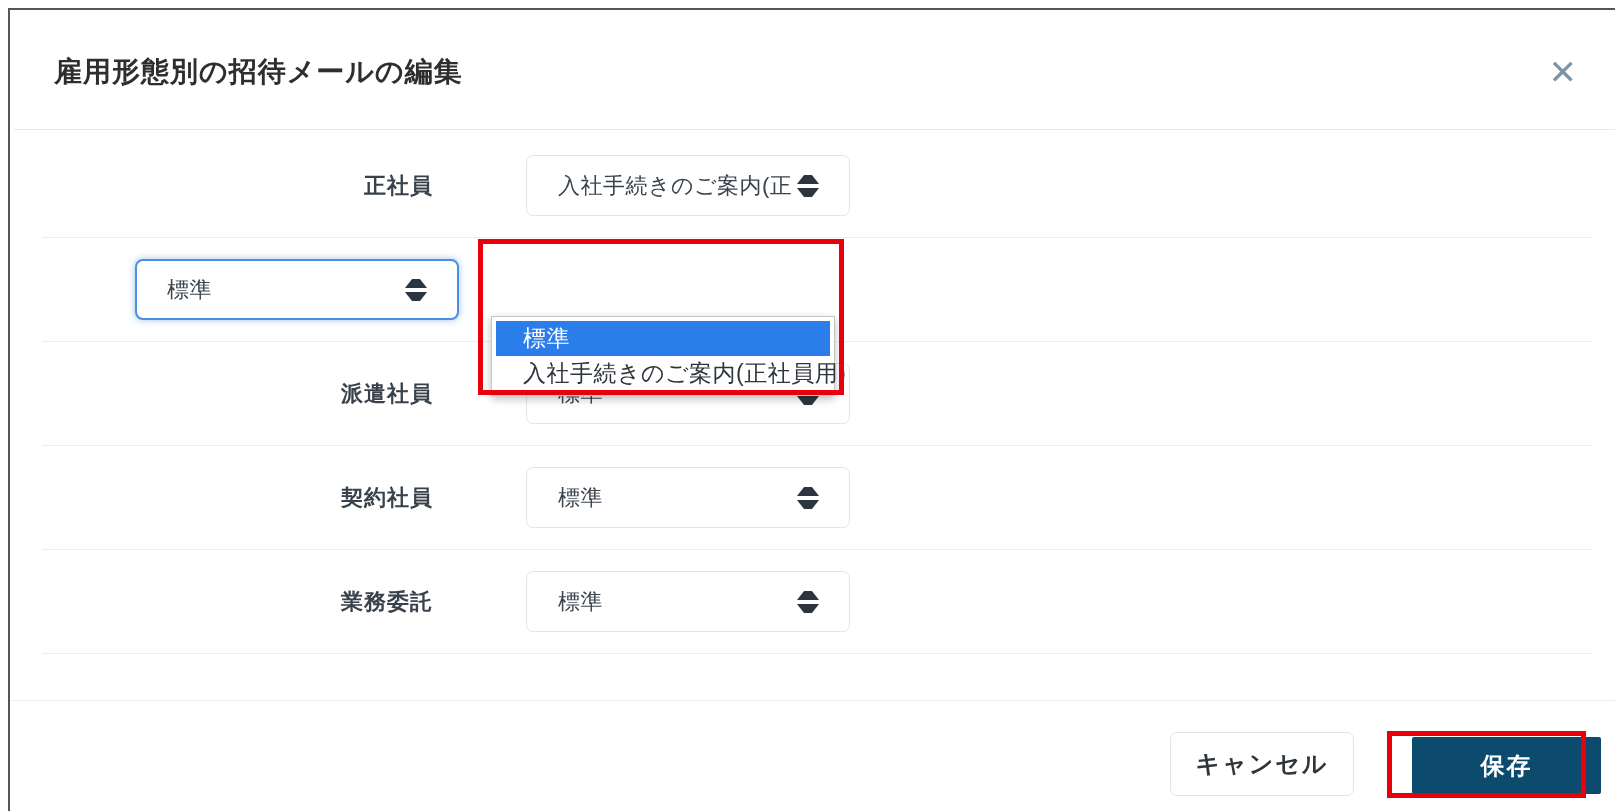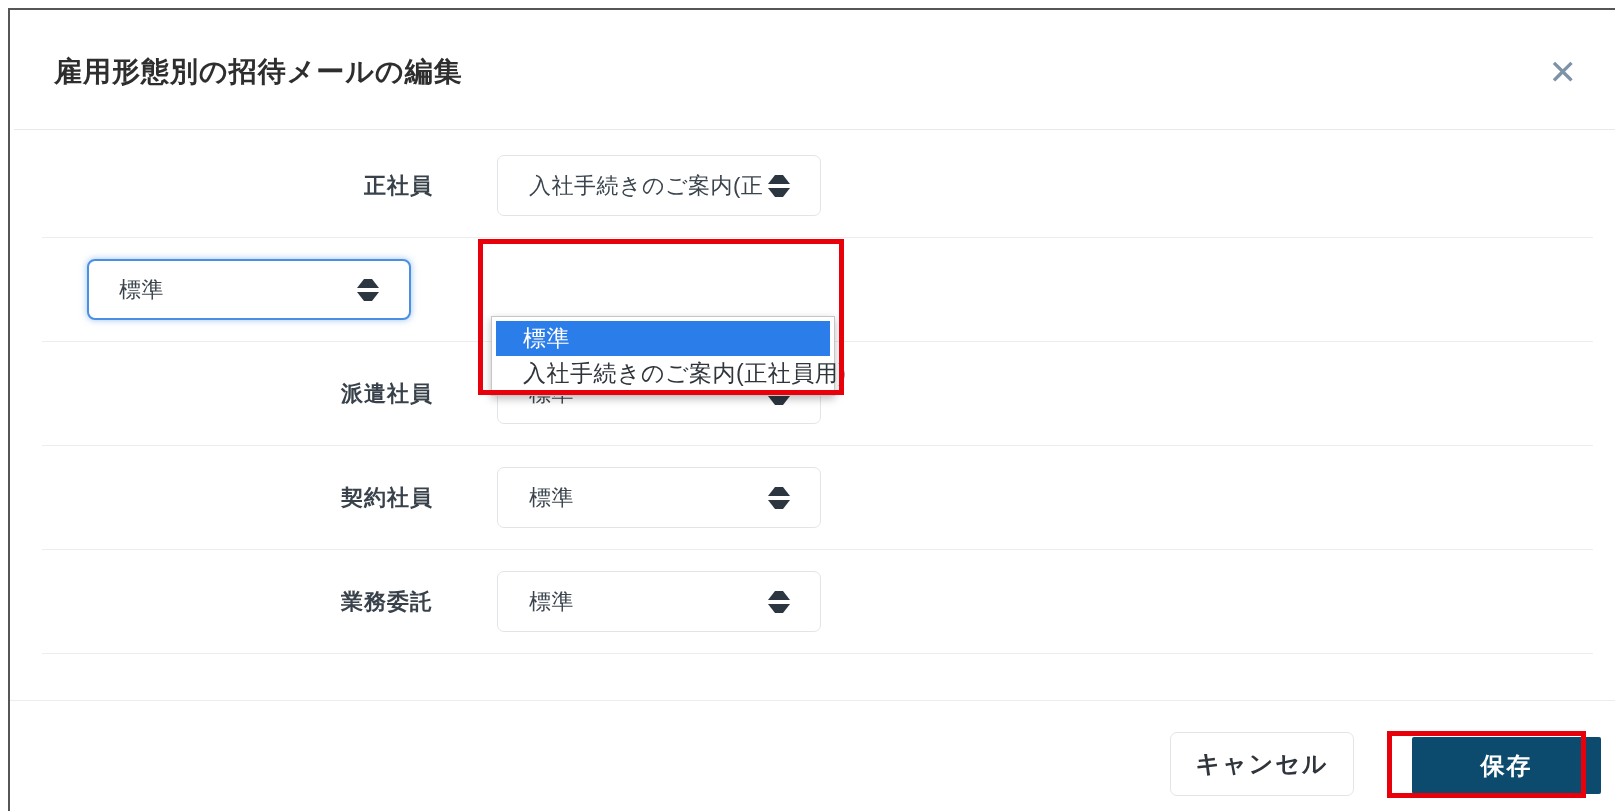--- a/index.html
+++ b/index.html
@@ -34,30 +34,30 @@
     background:none; border:none; cursor:pointer;
     font-family:"DejaVu Sans",sans-serif;
   }
 
   
   .modal-body { position:relative; }
   .form-row {
     height:104px;
     margin:0 24px;
     border-bottom:1px solid #ededed;
-    display:flex; align-items:center;gap:19px;
+    display:flex; align-items:center;
   }
   .row-label {
     width:391px; text-align:right;
     font-size:22px; font-weight:bold; color:#39424b;
     letter-spacing:1px;
     flex:none;
   }
   .select-box {
-    margin-left:41px;
+    margin-left:89px;
     width:324px; height:61px;
     background:#fff;
     border:1px solid #e2e5e8;
     border-radius:7px;
     position:relative;
     display:flex; align-items:center;
     padding-left:27px; padding-right:58px;
     font-size:22px; color:#3b444d;
     cursor:pointer;
   }

